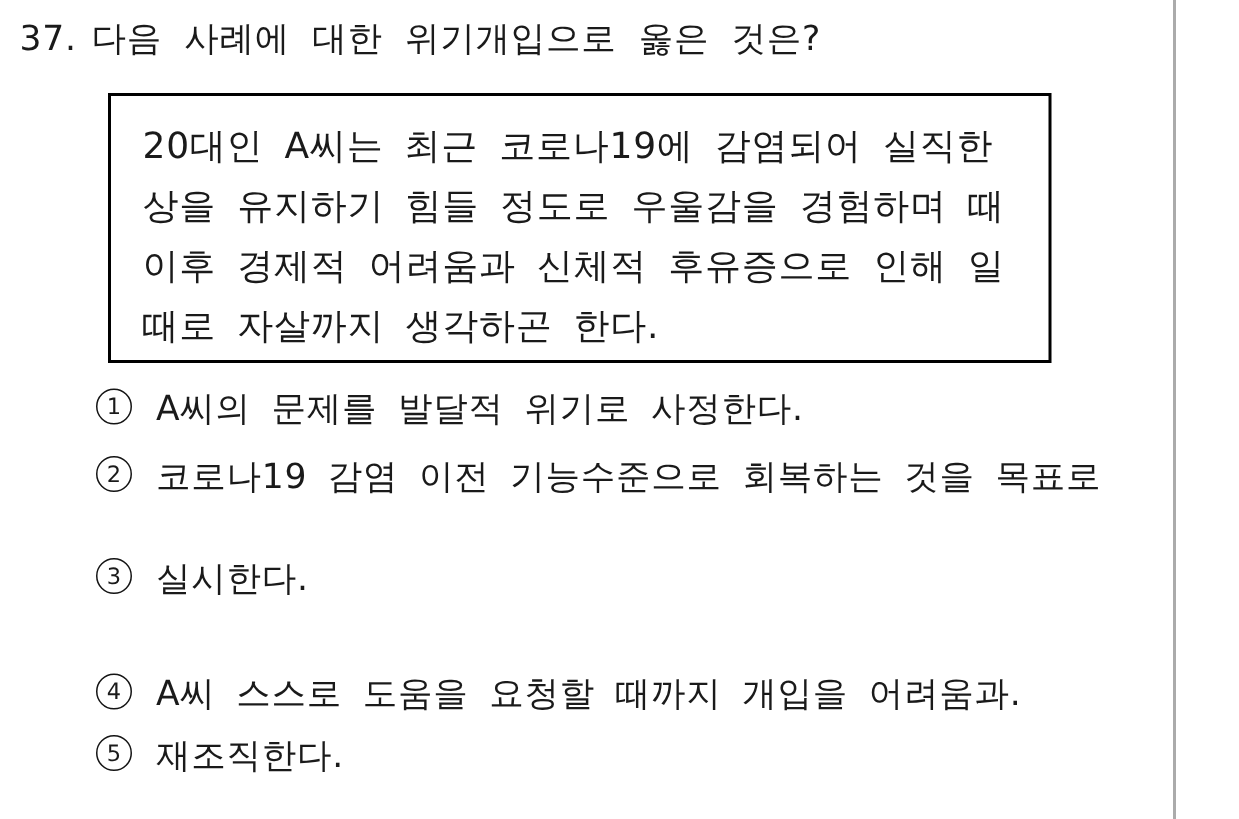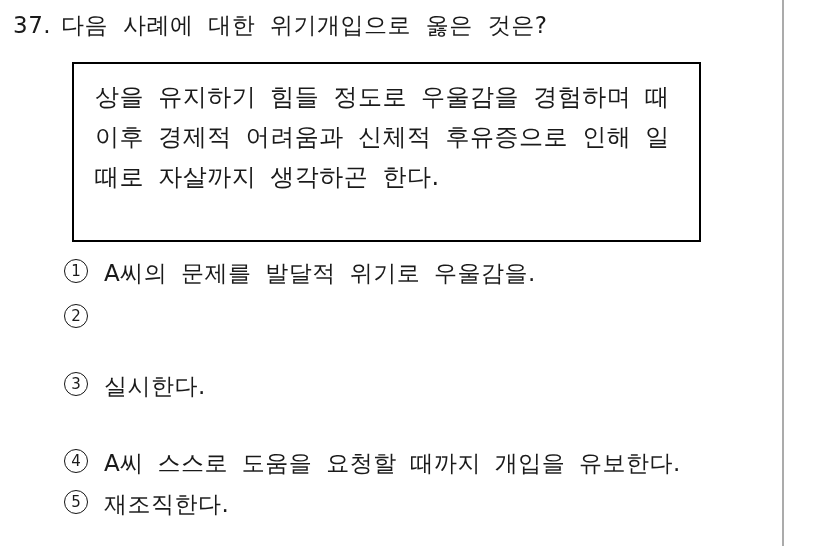--- a/index.html
+++ b/index.html
@@ -82,58 +82,60 @@
 
 <div class="page">
 
   <div class="vdivider"></div>
 
   <div class="question-line">
     <span class="qnum">37.</span><span>다음 사례에 대한 위기개입으로 옳은 것은?</span>
   </div>
 
   <div class="case-box">
+    <div class="case-line">20대인 A씨는 최근 코로나19에 감염되어 실직한</div>
     <div class="case-line">상을 유지하기 힘들 정도로 우울감을 경험하며 때</div>
     <div class="case-line">이후 경제적 어려움과 신체적 후유증으로 인해 일</div>
     <div class="case-line">때로 자살까지 생각하곤 한다.</div>
   </div>
 
   <div class="option-row" id="opt-0">
     <span class="opt-circle">
         <span>1</span>
       </span>
     <span class="opt-text">
-      <span class="opt-line">A씨의 문제를 발달적 위기로 우울감을.</span>
+      <span class="opt-line">A씨의 문제를 발달적 위기로 사정한다.</span>
       
     </span>
   </div>
 
   <div class="option-row" id="opt-1">
     <span class="opt-circle">
         <span>2</span>
       </span>
     <span class="opt-text">
+      <span class="opt-line" style="display:block">코로나19 감염 이전 기능수준으로 회복하는 것을 목표로</span>
     </span>
   </div>
 
   <div class="option-row" id="opt-2">
     <span class="opt-circle">
         <span>3</span>
       </span>
     <span class="opt-text">
       <span class="opt-line" style="display:block">실시한다.</span>
     </span>
   </div>
 
   <div class="option-row" id="opt-3">
     <span class="opt-circle">
         <span>4</span>
       </span>
     <span class="opt-text">
-      <span class="opt-line">A씨 스스로 도움을 요청할 때까지 개입을 유보한다.</span>
+      <span class="opt-line">A씨 스스로 도움을 요청할 때까지 개입을 어려움과.</span>
       
     </span>
   </div>
 
   <div class="option-row" id="opt-4">
     <span class="opt-circle">
         <span>5</span>
       </span>
     <span class="opt-text">
       <span class="opt-line" style="display:block">재조직한다.</span>

